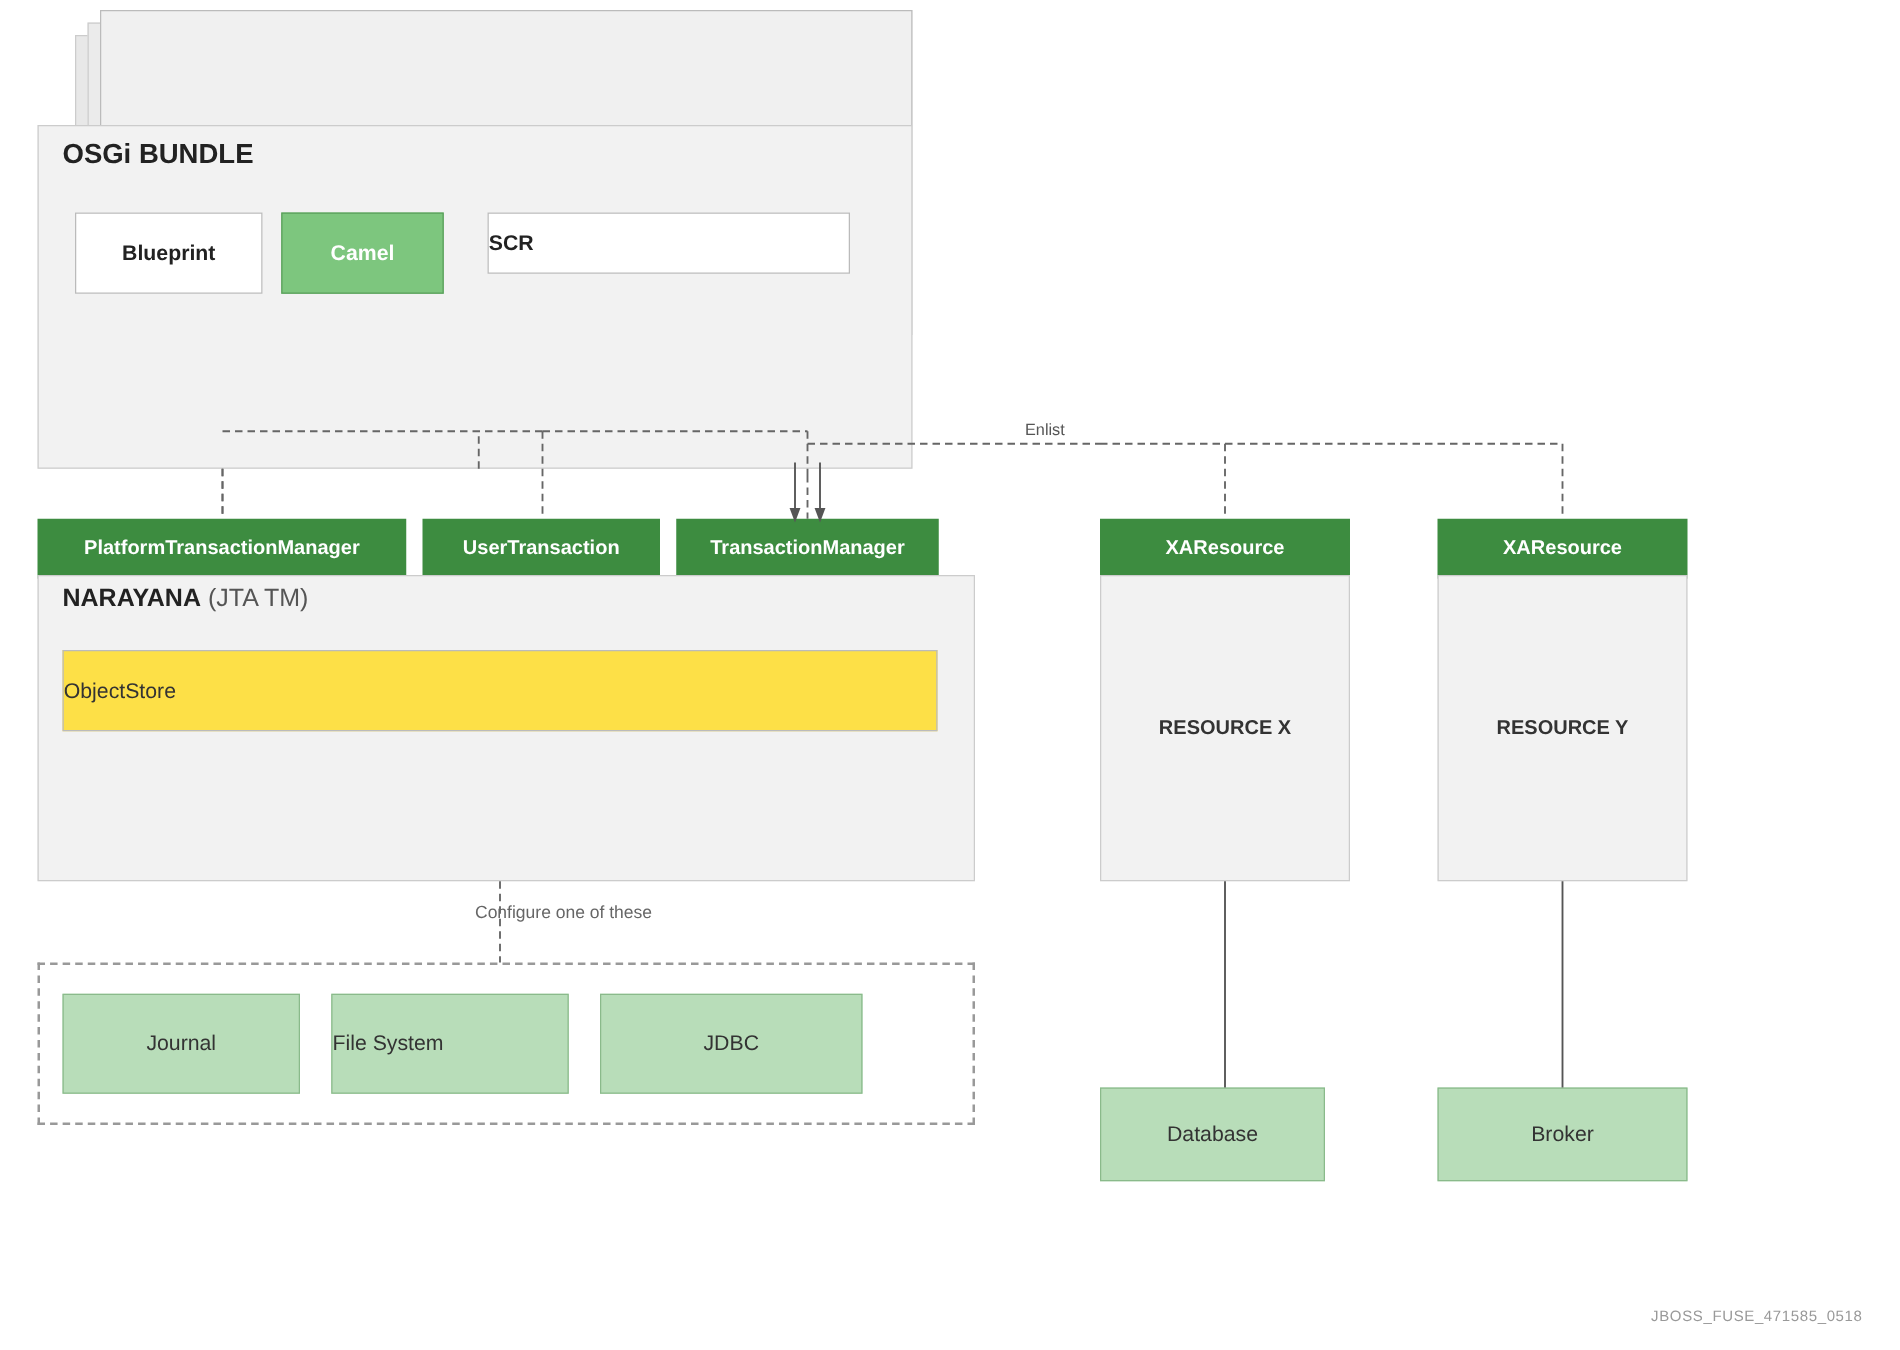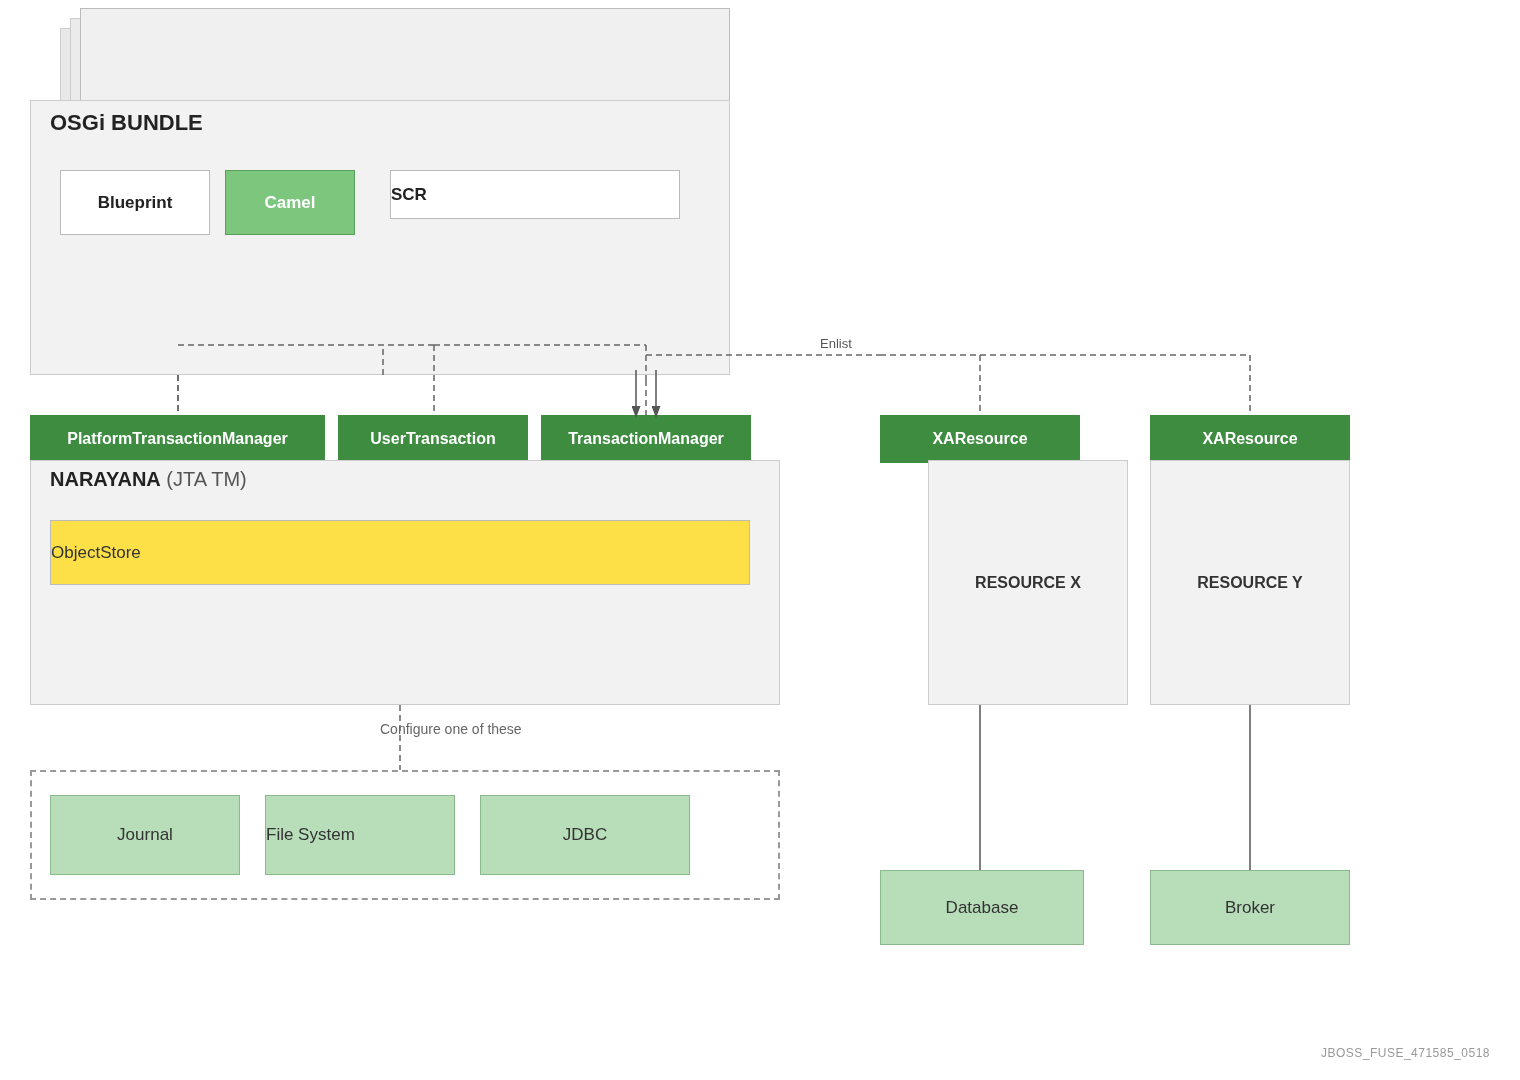--- a/index.html
+++ b/index.html
@@ -222,21 +222,20 @@
       position: absolute;
       top: 460px;
       left: 880px;
       width: 200px;
       height: 245px;
       background: #f2f2f2;
       border: 1.5px solid #ccc;
       display: flex;
       align-items: center;
       justify-content: center;
-      margin-left: 48px;
     }
     .resource-x-label {
       font-size: 16px;
       font-weight: bold;
       color: #333;
       text-align: center;
     }
 
     
     .resource-y-box {
@@ -332,21 +331,21 @@
     .jdbc-label {
       font-size: 17px;
       color: #333;
     }
 
     
     .database-box {
       position: absolute;
       top: 870px;
       left: 880px;
-      width: 204px;
+      width: 180px;
       height: 75px;
       background: #b8ddb9;
       border: 1.5px solid #8aba8b;
       display: flex;
       align-items: center;
       justify-content: center;
     }
     .database-label {
       font-size: 17px;
       color: #333;

